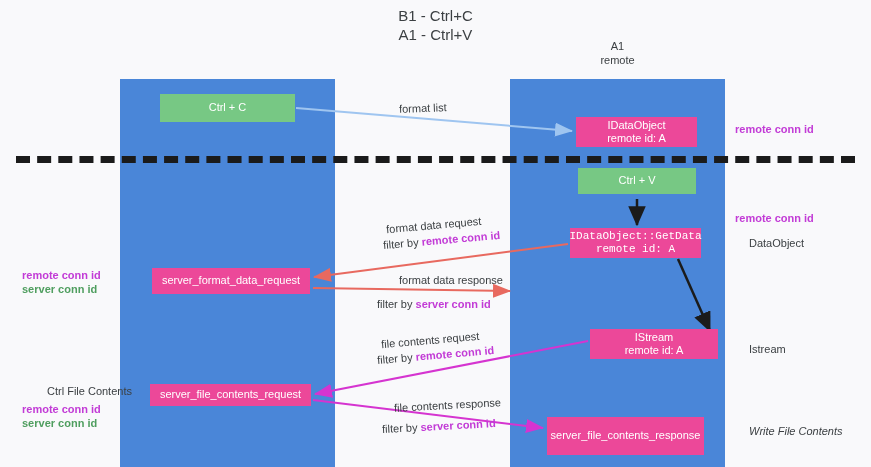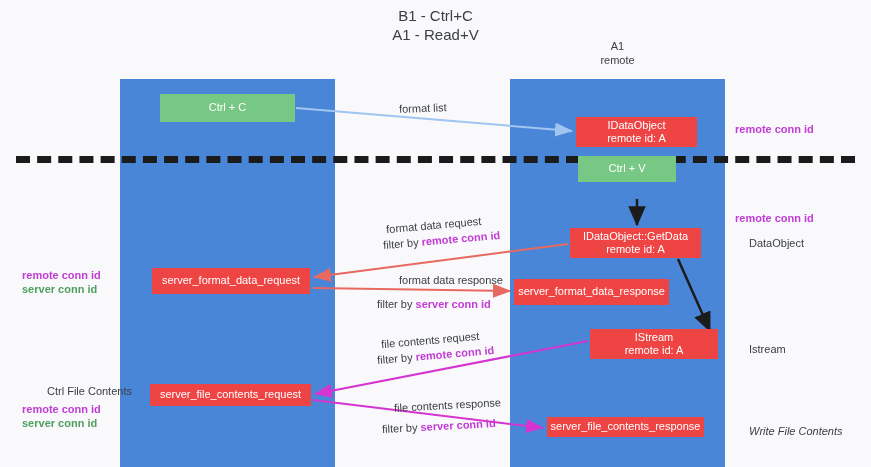--- a/index.html
+++ b/index.html
@@ -38,31 +38,31 @@
   }
 
   
   .node{
     position:absolute;display:flex;align-items:center;justify-content:center;
     text-align:center;color:#ffffff;font-size:11px;line-height:13.5px;
     white-space:pre-line;box-sizing:border-box;padding:2px 4px;
     z-index:6;
   }
   .node.green{background:#77c884;}
-  .node.orange{background:#ef4444;}
+  .node.orange{background:#ec4899;}
 
   .n-ctrlc   {left:160px;top:94px;width:135px;height:28px;}
   .n-idata   {left:576px;top:117px;width:121px;height:30px;}
-  .n-ctrlv   {left:578px;top:156px;width:98px;height:26px;}
-  .n-getdata {left:570px;top:228px;width:131px;height:30px;}
+  .n-ctrlv   {left:578px;top:168px;width:118px;height:26px;}
+  .n-getdata {left:570px;top:228px;width:131px;height:30px;font-family:Liberation Mono, monospace;}
   .n-sfdreq  {left:152px;top:268px;width:158px;height:26px;}
   .n-sfdresp {left:514px;top:279px;width:155px;height:26px;}
   .n-istream {left:590px;top:329px;width:128px;height:30px;}
   .n-sfcreq  {left:150px;top:384px;width:161px;height:22px;}
-  .n-sfcresp {left:547px;top:417px;width:157px;height:20px;}
+  .n-sfcresp {left:547px;top:417px;width:157px;height:38px;}
 
   
   .lbl{position:absolute;font-size:11px;line-height:14px;white-space:pre-line;z-index:7;}
   .lbl.gray{color:#3c4043;margin-left:21px;}
   .lbl.mag{color:#c23bd6;font-weight:bold;}
   .lbl.grn{color:#4f9e5f;font-weight:bold;}
 
   .l-rci-1{left:735px;top:122px;}
   .l-rci-2{left:735px;top:211px;}
   .l-dataobject{left:728px;top:236px;}
@@ -91,21 +91,21 @@
   .c-fcresp2{left:382px;top:419px;transform:rotate(-3deg);}
 
   svg.arrows{position:absolute;left:0;top:0;width:871px;height:467px;z-index:5;pointer-events:none;}
 </style>
 </head>
 <body>
 
 <div class="stage">
 
   <div class="title">B1 - Ctrl+C
-A1 - Read+V</div>
+A1 - Ctrl+V</div>
 
   <div class="lane-hdr hdr-a1">A1
 remote</div>
 
   <div class="lane lane-b1"></div>
   <div class="lane lane-a1"></div>
 
   <svg class="arrows" viewBox="0 0 871 467">
     <defs>
       <marker id="ah-blue" markerWidth="9" markerHeight="7" refX="8.5" refY="3.5" orient="auto">
@@ -139,21 +139,20 @@
 
   <div class="divider"></div>
 
   <div class="node green n-ctrlc">Ctrl + C</div>
   <div class="node orange n-idata">IDataObject
 remote id: A</div>
   <div class="node green n-ctrlv">Ctrl + V</div>
   <div class="node orange n-getdata">IDataObject::GetData
 remote id: A</div>
   <div class="node orange n-sfdreq">server_format_data_request</div>
-  <div class="node orange n-sfdresp">server_format_data_response</div>
   <div class="node orange n-istream">IStream
 remote id: A</div>
   <div class="node orange n-sfcreq">server_file_contents_request</div>
   <div class="node orange n-sfcresp">server_file_contents_response</div>
 
   <div class="cap c-formatlist">format list</div>
 
   <div class="cap c-fdreq">format data request</div>
   <div class="cap c-fdreq2"><span>filter by </span><b>remote conn id</b></div>
 

